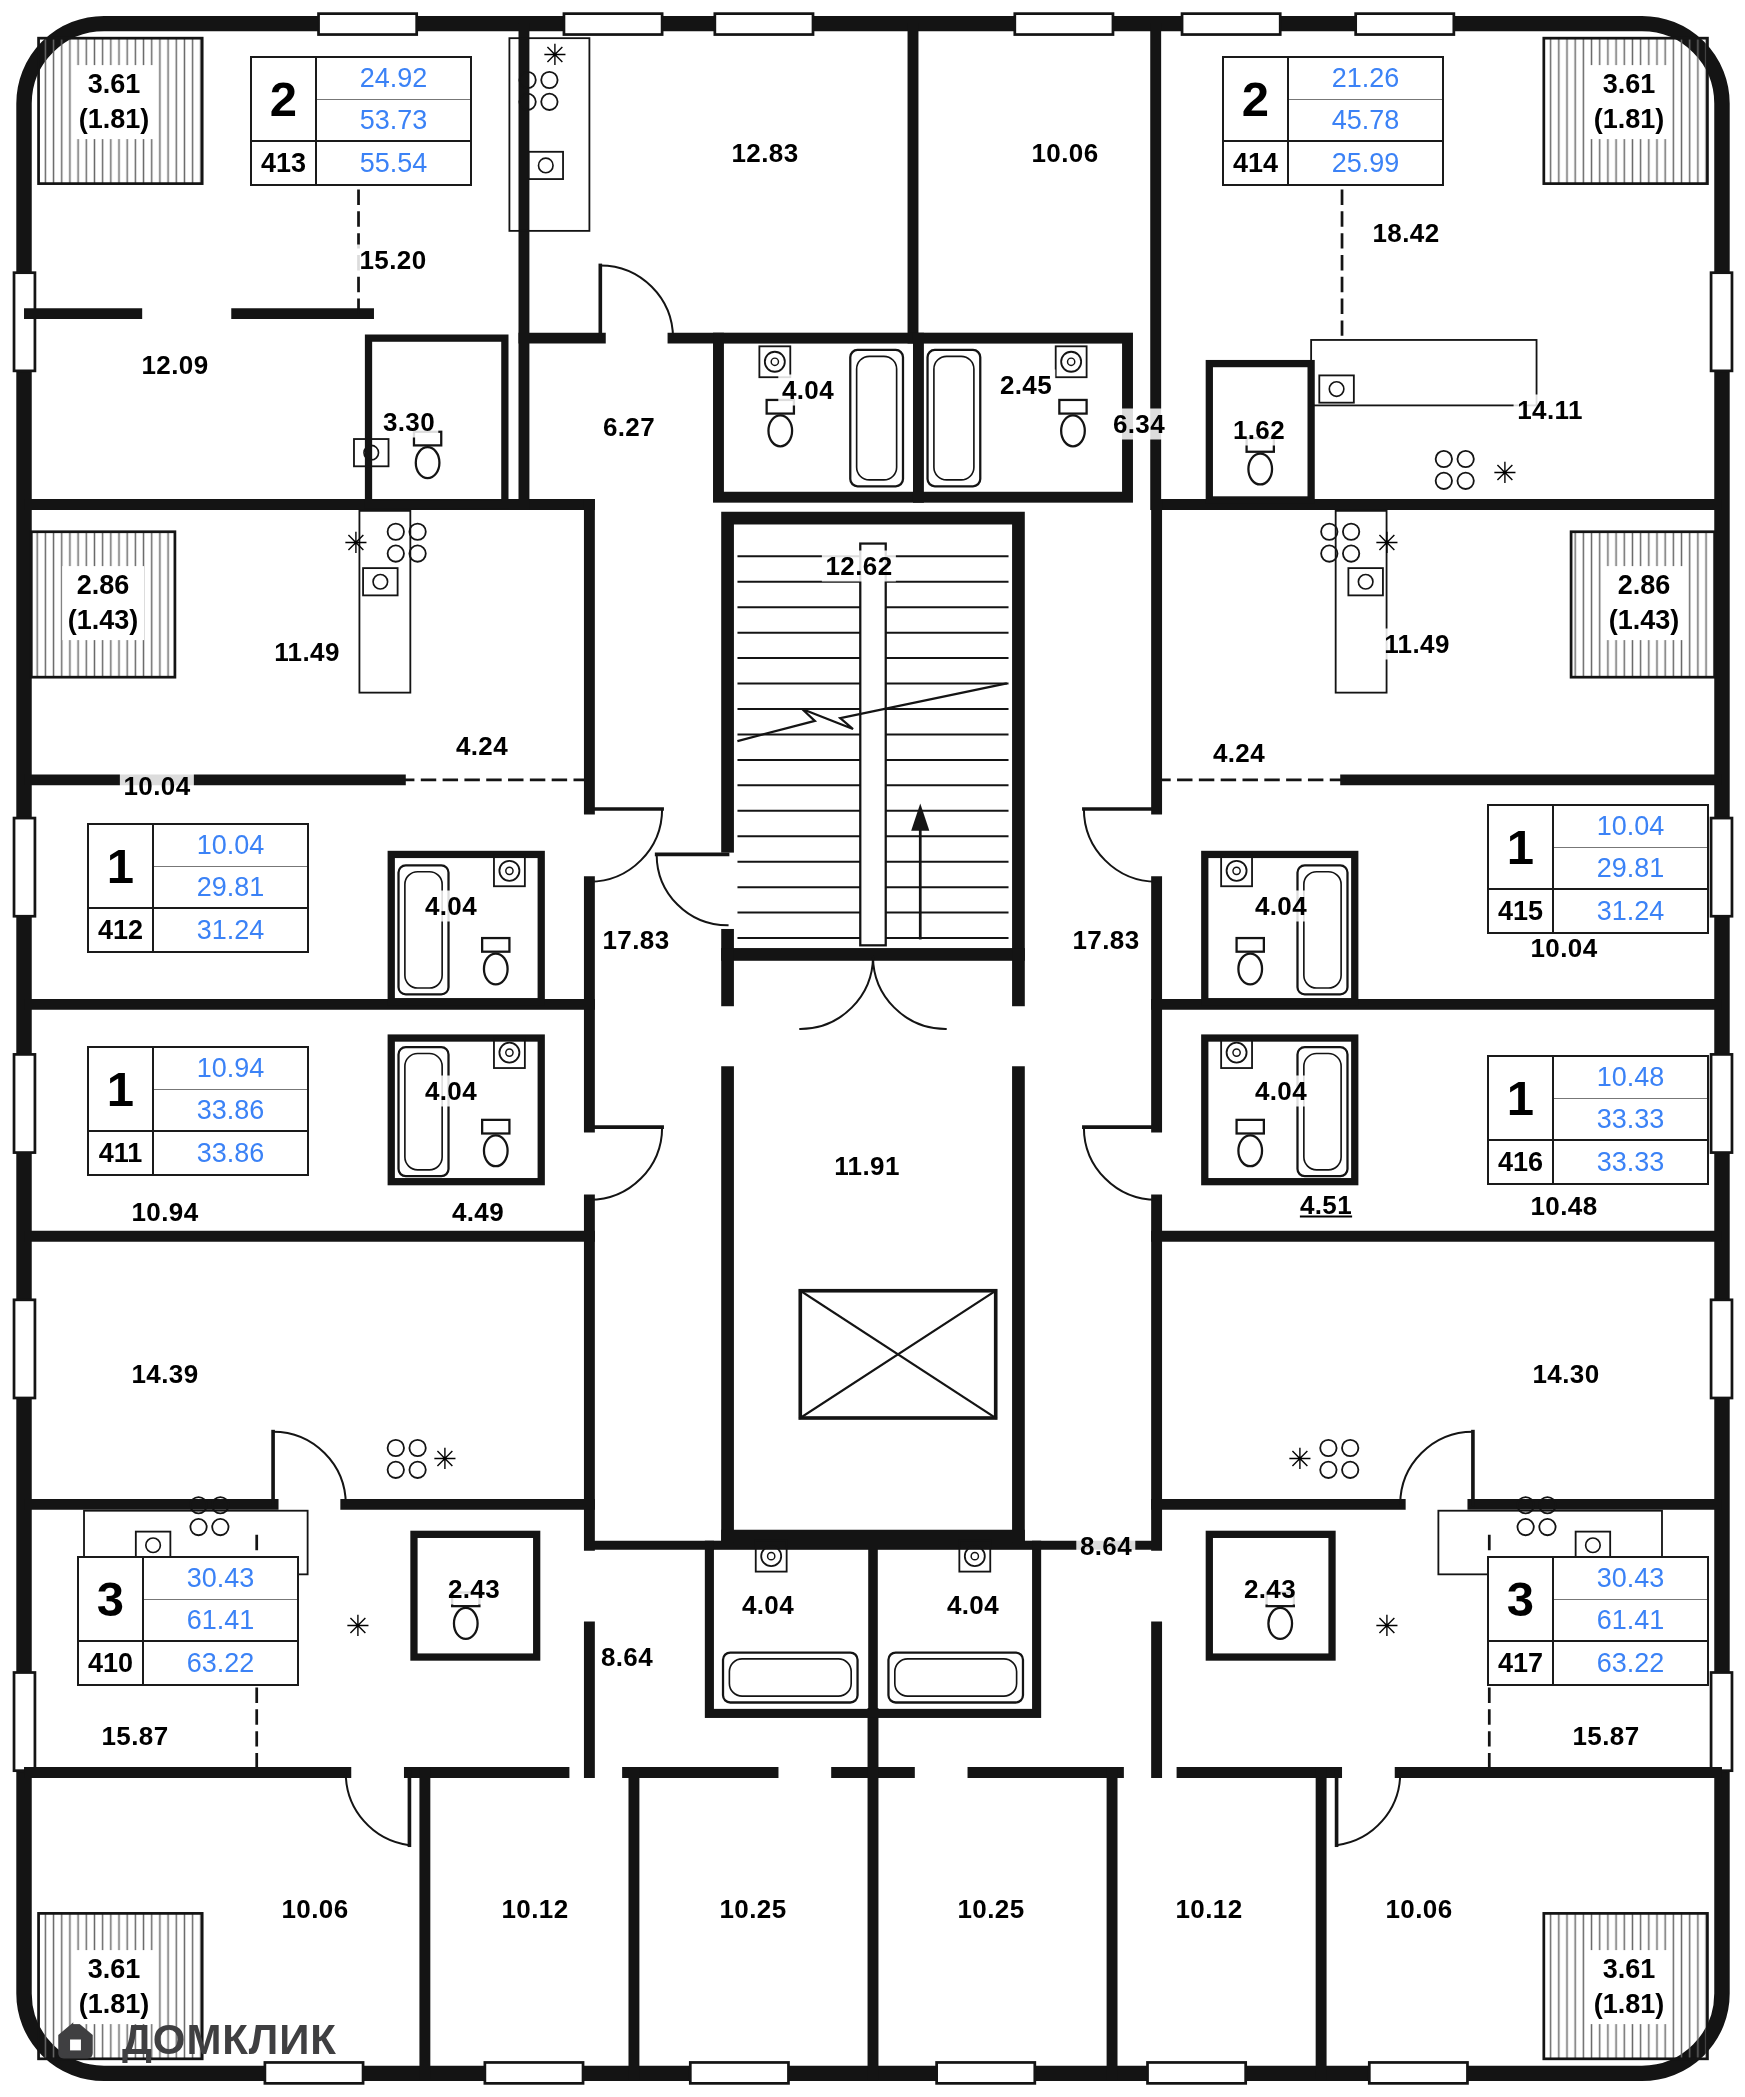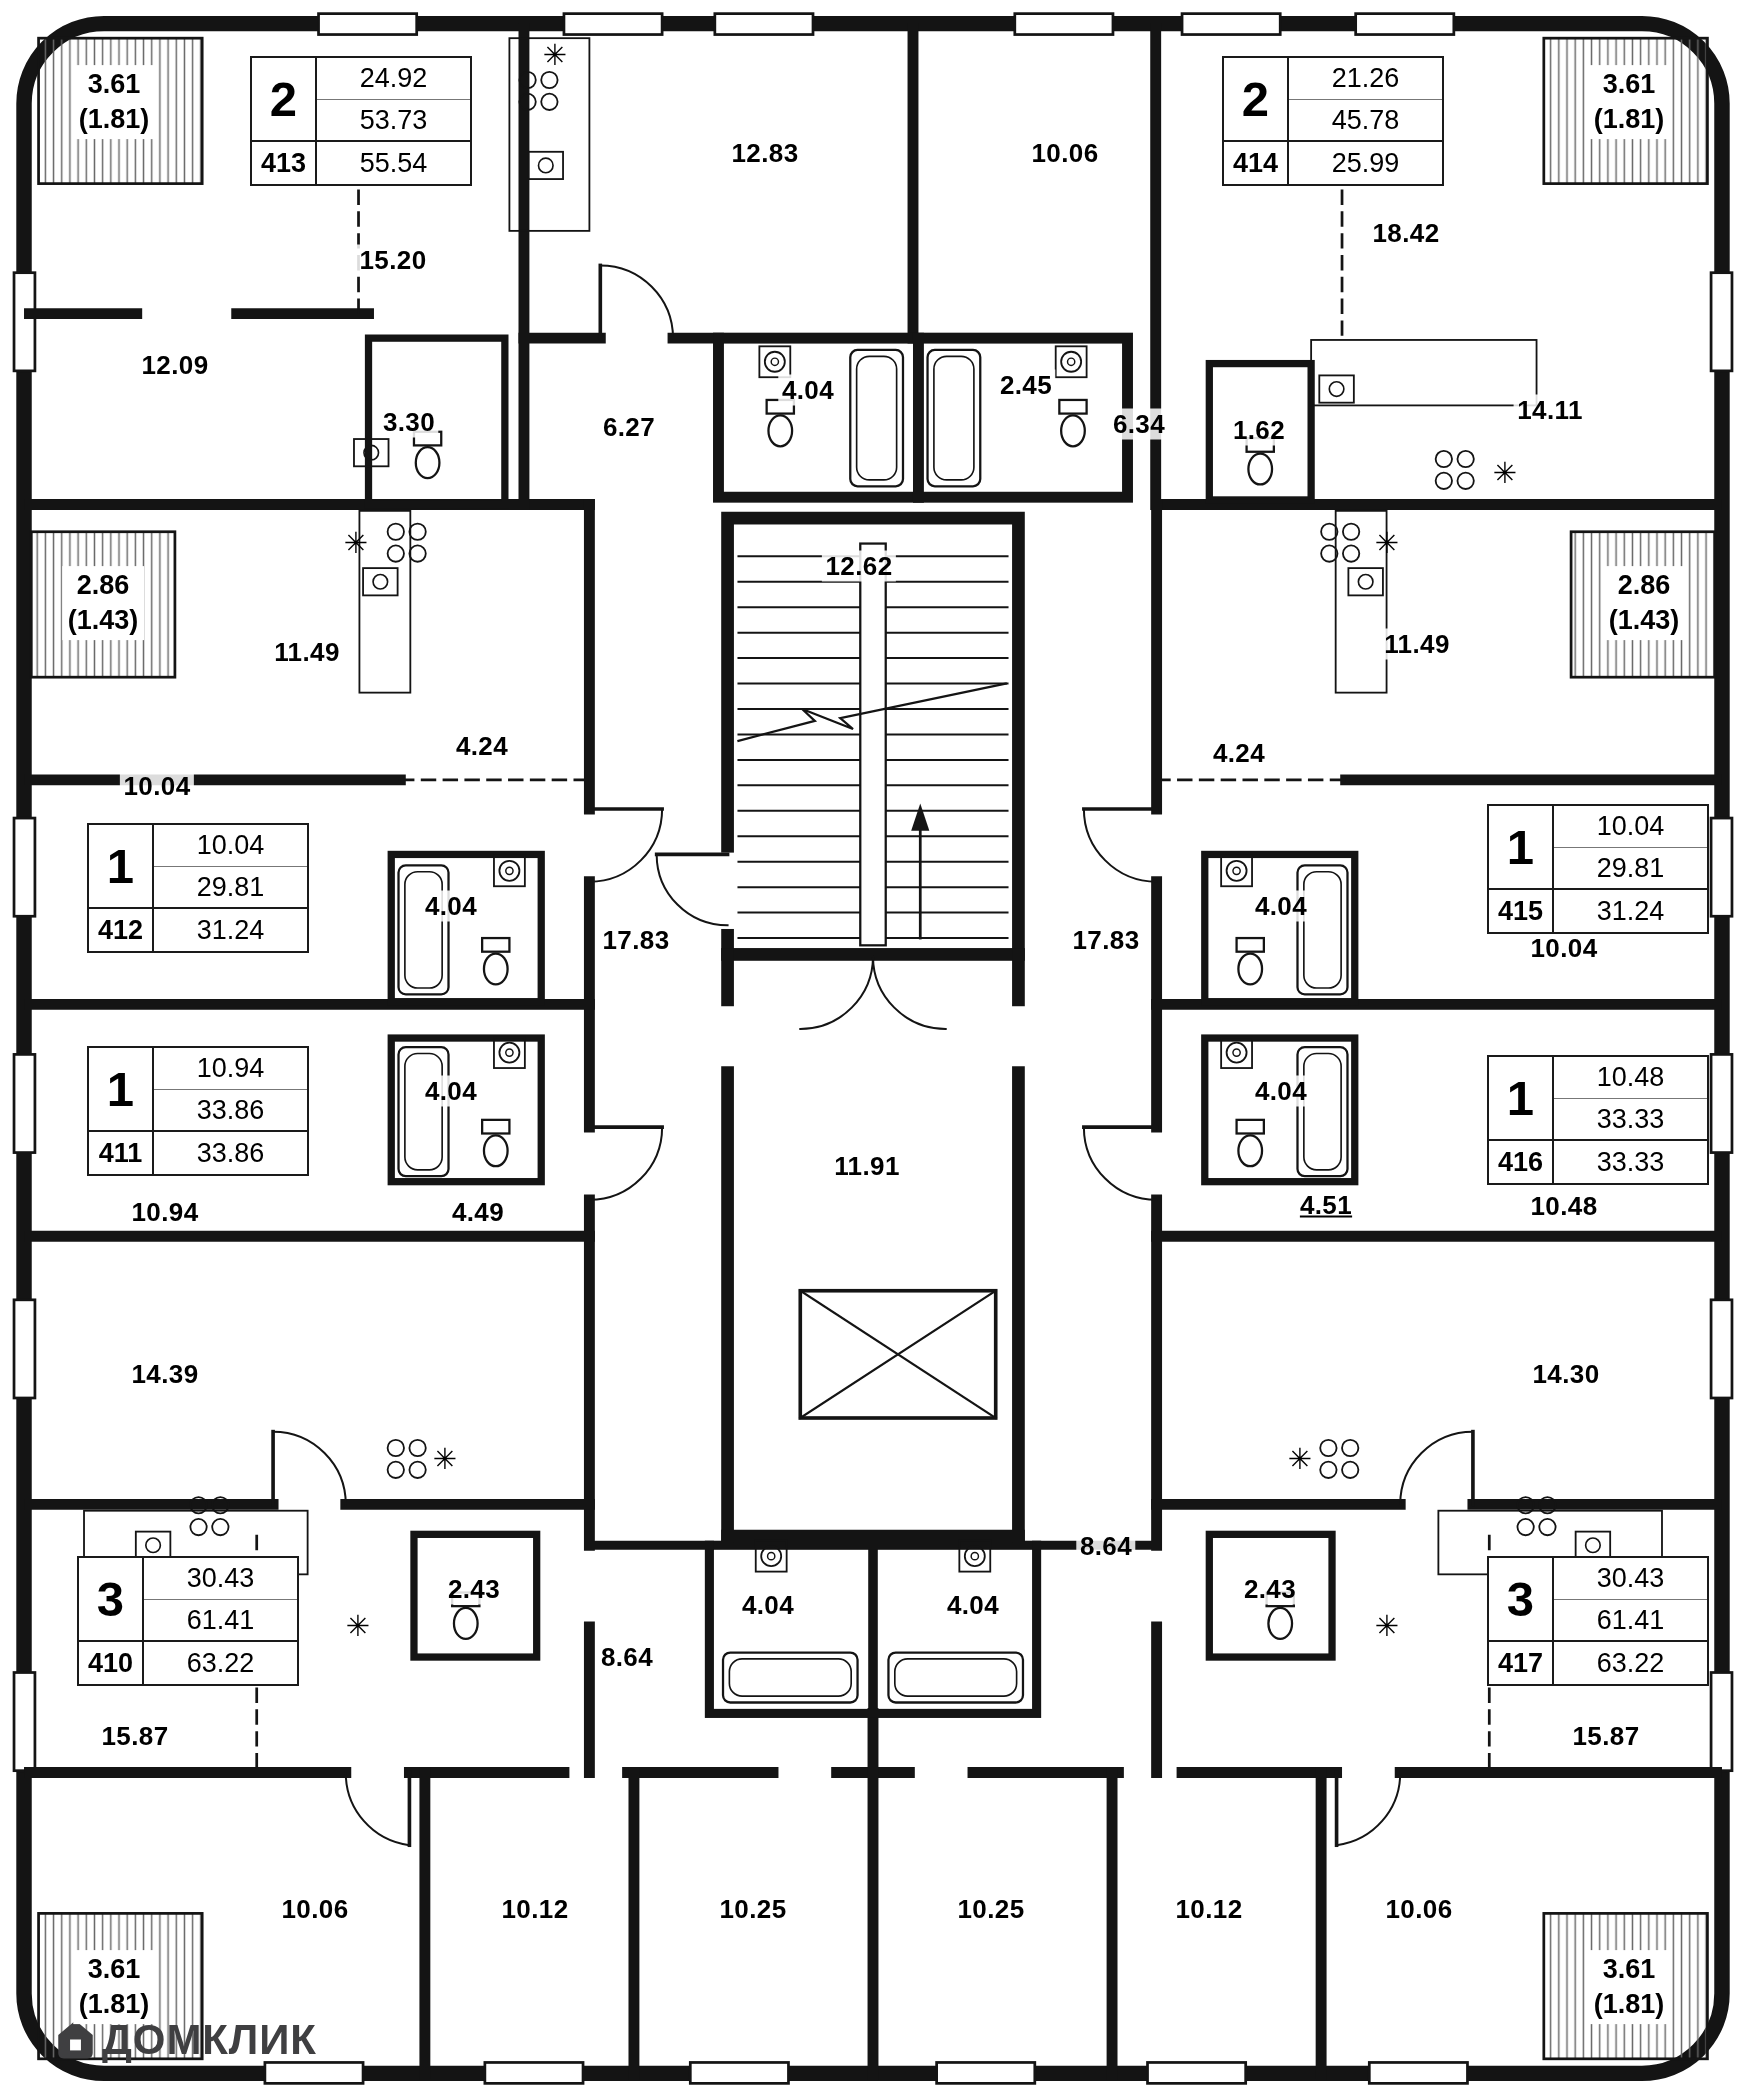--- a/index.html
+++ b/index.html
@@ -6,25 +6,25 @@
   html,body{margin:0;padding:0;background:#fff}
   body{font-family:"Liberation Sans",sans-serif;color:#000}
   #plan{position:relative;width:1746px;height:2097px;background:#fff;overflow:hidden}
   #walls{position:absolute;left:0;top:0}
   .area-label{position:absolute;transform:translate(-50%,-50%);font-size:26px;font-weight:600;letter-spacing:0.4px;white-space:nowrap;background:rgba(255,255,255,.85);padding:0 3.6px}
   .balcony-label{position:absolute;transform:translate(-50%,-50%);font-size:27px;font-weight:600;text-align:center;line-height:1.3;background:#fff;padding:1.8px 5.5px}
   .vent-icon{position:absolute;transform:translate(-50%,-50%);font-size:29px;font-weight:400;background:transparent}
   .unit-card{position:absolute;display:grid;grid-template-columns:65px 153px;grid-template-rows:42px 42px 42px;background:#fff;border:2.7px solid #1a1a1a;cursor:pointer}
   .uc-rooms{grid-row:1/3;grid-column:1;display:flex;align-items:center;justify-content:center;font-size:49px;font-weight:700;border-right:2.7px solid #1a1a1a;border-bottom:2.7px solid #1a1a1a}
   .uc-num{grid-row:3;grid-column:1;display:flex;align-items:center;justify-content:center;font-size:27px;font-weight:700;border-right:2.7px solid #1a1a1a}
-  .uc-v{grid-column:2;display:flex;align-items:center;justify-content:center;font-size:27px;font-weight:500;color:#000000}
+  .uc-v{grid-column:2;display:flex;align-items:center;justify-content:center;font-size:27px;font-weight:500;color:#3b82f6}
   .uc-v1{grid-row:1;border-bottom:1.8px solid #777}
   .uc-v2{grid-row:2;border-bottom:2.7px solid #1a1a1a}
   .uc-v3{grid-row:3}
-  #logo{position:absolute;left:51px;top:2015px;display:flex;align-items:center;gap:2px}
+  #logo{position:absolute;left:51px;top:2015px;display:flex;align-items:center;gap:22px}
   #logo .logo-text{font-size:42px;font-weight:700;color:#3f3f41;letter-spacing:0.9px}
 </style>
 </head>
 <body>
 
 <div id="plan">
 
   <svg id="walls" width="1746" height="2097" viewBox="0 0 1920 2307">
     <defs>
       <pattern id="hatch" width="9" height="9" patternUnits="userSpaceOnUse">

